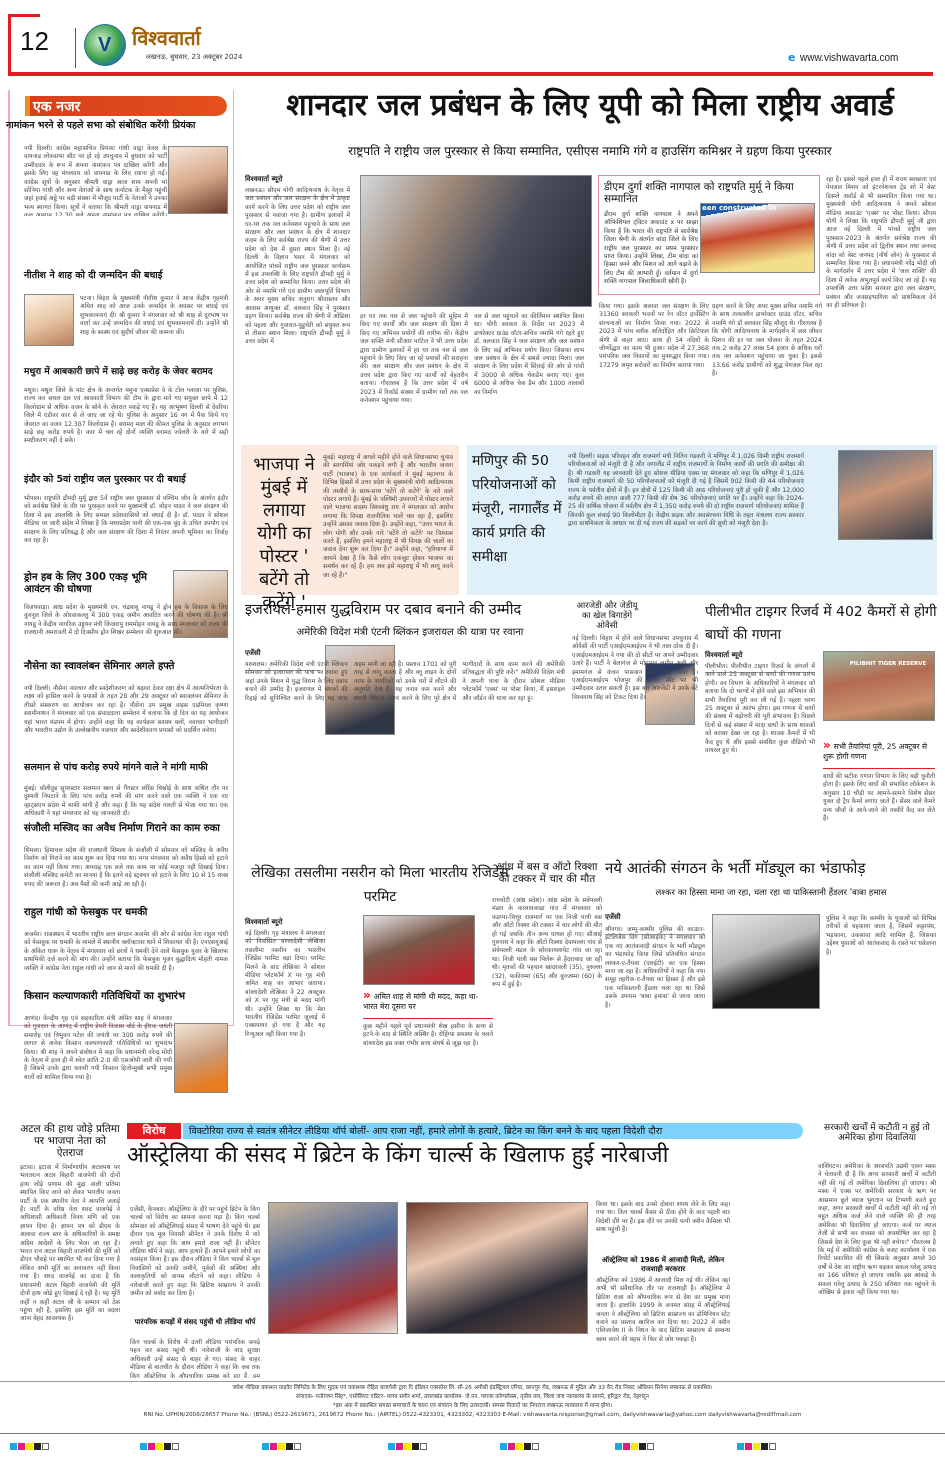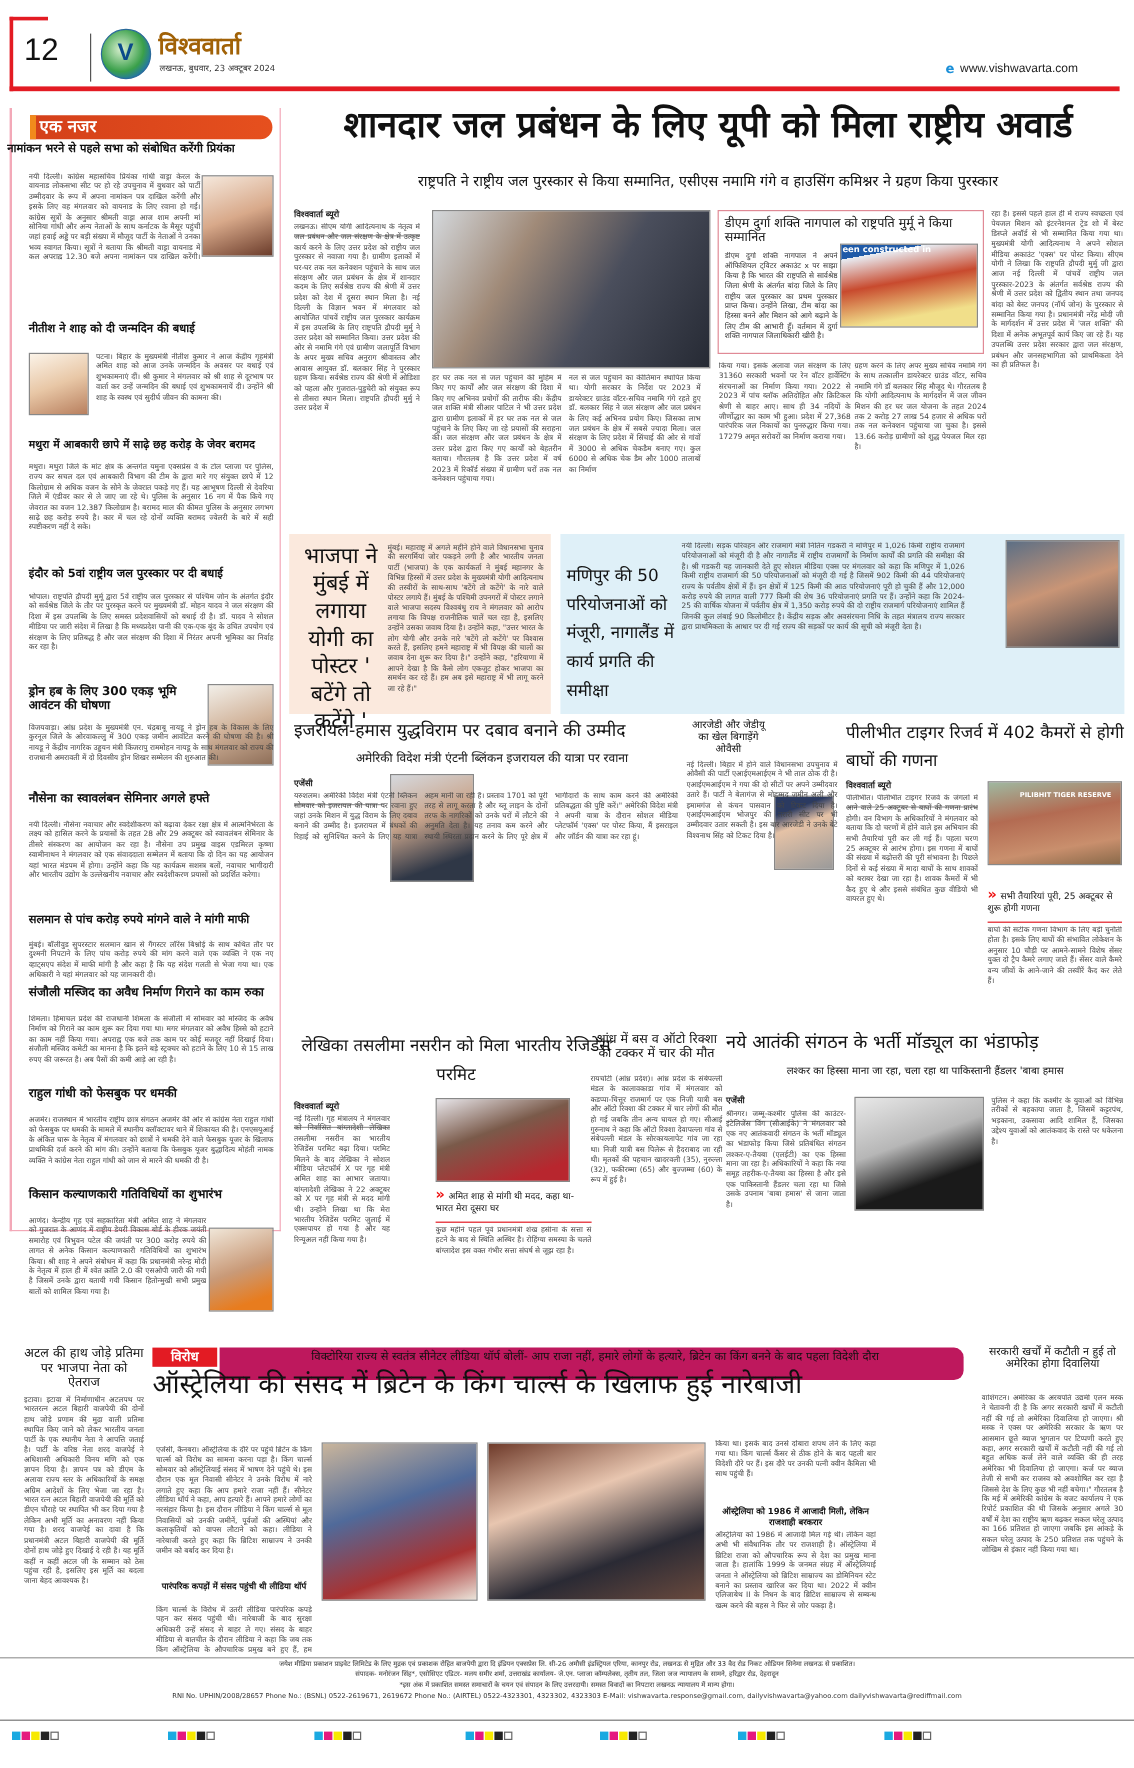--- a/index.html
+++ b/index.html
@@ -16,40 +16,40 @@
 
   
   #masthead { left: 0; top: 0; width: 945px; height: 80px; }
   #mast-frame { left: 8px; top: 14px; width: 925px; height: 62px; border-left: 3px solid #e31b23; border-bottom: 4px solid #e31b23; }
   #mast-topbar { left: 8px; top: 14px; width: 32px; height: 3px; background: #e31b23; }
   #page-num { left: 20px; top: 26px; font-size: 26px; font-family: "Liberation Sans", sans-serif; color: #111; }
   #page-sep { left: 75px; top: 28px; width: 1px; height: 40px; background: #555; }
   #logo { left: 84px; top: 24px; width: 42px; height: 42px; border-radius: 50%; background: radial-gradient(circle at 40% 40%, #d9f0d0, #3aa04a 55%, #1f6fb5 80%); border: 1px solid #2a6a9a; }
   #logo-v { left: 98px; top: 33px; font-size: 20px; font-weight: bold; color: #0a4a8a; font-family: "Liberation Sans", sans-serif; }
   #brand-name { left: 132px; top: 24px; font-size: 20px; font-weight: bold; color: #a16207; }
-  #dateline { left: 133px; top: 52px; font-size: 7px; color: #333; }
+  #dateline { left: 146px; top: 52px; font-size: 7px; color: #333; }
   #section-title { left: 400px; top: 22px; font-size: 30px; color: #111; }
   #site-url { left: 800px; top: 52px; font-size: 10px; color: #222; font-family: "Liberation Sans", sans-serif; }
   #ie-icon { left: 788px; top: 51px; font-size: 11px; color: #1a8fd8; font-weight: bold; }
 
   
   #left-col { left: 8px; top: 90px; width: 226px; height: 936px; border-left: 2px solid #f3a9b8; border-right: 1px solid #f3a9b8; border-bottom: 1px solid #f3a9b8; }
   #ek-najar { left: 25px; top: 96px; width: 202px; height: 20px; background: linear-gradient(90deg, #d4401a, #e6501e); border-radius: 0 10px 10px 0; color: #fff; font-size: 14px; font-weight: bold; padding-left: 8px; line-height: 20px; }
   #ek-najar-bar { left: 25px; top: 96px; width: 5px; height: 20px; background: #f18a1c; }
 
   
   #lead-head { left: 245px; top: 88px; width: 690px; font-size: 30px; text-align: center; }
   #lead-sub { left: 245px; top: 142px; width: 690px; font-size: 12px; text-align: center; color: #111; }
 
   #box-dm { left: 598px; top: 175px; width: 222px; height: 120px; border: 1px solid #e08a96; }
   #box-bjp { left: 241px; top: 445px; width: 218px; height: 150px; background: #fbe9dd; }
   #box-mani { left: 467px; top: 445px; width: 470px; height: 150px; background: #dff0f8; }
 
   #birodh-tag { left: 127px; top: 1123px; width: 54px; height: 16px; background: #e31b23; color: #fff; font-size: 11px; text-align: center; line-height: 16px; font-weight: bold; }
-  #birodh-strip { left: 183px; top: 1123px; width: 620px; height: 27px; background: #be185d; border-radius: 0 8px 8px 0; font-size: 9.5px; line-height: 16px; padding-left: 6px; color: #111; white-space: nowrap; overflow: hidden; text-align: center; }
+  #birodh-strip { left: 183px; top: 1123px; width: 620px; height: 16px; background: #7dd3fc; border-radius: 0 8px 8px 0; font-size: 9.5px; line-height: 16px; padding-left: 6px; color: #111; white-space: nowrap; overflow: hidden; }
 
   #footer { left: 0; top: 1383px; width: 945px; }
   .foot-line { width: 945px; text-align: center; font-size: 5.6px; color: #333; line-height: 9px; }
   #reg-bar { left: 0; top: 1443px; width: 945px; height: 12px; }
   .reg-group { position: absolute; top: 0; height: 8px; display: flex; gap: 1px; }
   .reg-group span { width: 7px; height: 7px; display: inline-block; }
 </style>
 </head>
 <body>
 
@@ -120,21 +120,21 @@
 <div class="abs hd" style="left:604px;top:180px;width:200px;font-size:10.5px;font-weight:normal;">डीएम दुर्गा शक्ति नागपाल को राष्ट्रपति मुर्मू ने किया सम्मानित</div>
 <div class="abs photo" style="left:700px;top:203px;width:115px;height:70px;background:linear-gradient(170deg,#1f5aa8 0,#1f5aa8 14%,#e8eef5 14%,#c84a2e 45%,#f1df8a 80%);"></div>
 <div class="abs" style="left:702px;top:204px;width:112px;font-size:7px;color:#fff;font-weight:bold;white-space:nowrap;overflow:hidden;">een constructed in</div>
 <div class="abs txt" style="left:604px;top:210px;width:94px;height:82px;color:#333;">डीएम दुर्गा शक्ति नागपाल ने अपने ऑफिशियल ट्विटर अकाउंट x पर साझा किया है कि भारत की राष्ट्रपति से सार्वश्रेष्ठ जिला श्रेणी के अंतर्गत बांदा जिले के लिए राष्ट्रीय जल पुरस्कार का प्रथम पुरस्कार प्राप्त किया। उन्होंने लिखा, टीम बांदा का हिस्सा बनने और मिशन को आगे बढ़ाने के लिए टीम की आभारी हूँ। वर्तमान में दुर्गा शक्ति नागपाल जिलाधिकारी खीरी है।</div>
 
 <div id="box-bjp" class="abs"></div>
 <div class="abs hd" style="left:248px;top:452px;width:72px;font-size:18px;text-align:center;font-weight:normal;line-height:23px;">भाजपा ने मुंबई में लगाया योगी का पोस्टर ' बटेंगे तो कटेंगे '</div>
 <div class="abs txt" style="left:323px;top:453px;width:130px;height:138px;">मुंबई। महाराष्ट्र में अगले महीने होने वाले विधानसभा चुनाव की सरगर्मियां जोर पकड़ने लगी है और भारतीय जनता पार्टी (भाजपा) के एक कार्यकर्ता ने मुंबई महानगर के विभिन्न हिस्सों में उत्तर प्रदेश के मुख्यमंत्री योगी आदित्यनाथ की तस्वीरों के साथ-साथ 'बटेंगे तो कटेंगे' के नारे वाले पोस्टर लगाये हैं। मुंबई के पश्चिमी उपनगरों में पोस्टर लगाने वाले भाजपा सदस्य विश्वबंधु राय ने मंगलवार को आरोप लगाया कि विपक्ष राजनीतिक चालें चल रहा है, इसलिए उन्होंने उसका जवाब दिया है। उन्होंने कहा, "उत्तर भारत के लोग योगी और उनके नारे 'बटेंगे तो कटेंगे' पर विश्वास करते हैं, इसलिए हमने महाराष्ट्र में भी विपक्ष की चालों का जवाब देना शुरू कर दिया है।" उन्होंने कहा, "हरियाणा में आपने देखा है कि कैसे लोग एकजुट होकर भाजपा का समर्थन कर रहे हैं। हम अब इसे महाराष्ट्र में भी लागू करने जा रहे हैं।"</div>
 
 <div id="box-mani" class="abs"></div>
-<div class="abs hd" style="left:472px;top:448px;width:92px;font-size:14px;font-weight:normal;line-height:24px;margin-top:20px;">मणिपुर की 50 परियोजनाओं को मंजूरी, नागालैंड में कार्य प्रगति की समीक्षा</div>
+<div class="abs hd" style="left:472px;top:448px;width:92px;font-size:14px;font-weight:normal;line-height:24px;">मणिपुर की 50 परियोजनाओं को मंजूरी, नागालैंड में कार्य प्रगति की समीक्षा</div>
 <div class="abs txt" style="left:568px;top:452px;width:236px;height:140px;">नयी दिल्ली। सड़क परिवहन और राजमार्ग मंत्री नितिन गडकरी ने मणिपुर में 1,026 किमी राष्ट्रीय राजमार्ग परियोजनाओं को मंजूरी दी है और नागालैंड में राष्ट्रीय राजमार्गों के निर्माण कार्यों की प्रगति की समीक्षा की है। श्री गडकरी यह जानकारी देते हुए सोशल मीडिया एक्स पर मंगलवार को कहा कि मणिपुर में 1,026 किमी राष्ट्रीय राजमार्ग की 50 परियोजनाओं को मंजूरी दी गई है जिसमें 902 किमी की 44 परियोजनाएं राज्य के पर्वतीय क्षेत्रों में हैं। इन क्षेत्रों में 125 किमी की आठ परियोजनाएं पूरी हो चुकी हैं और 12,000 करोड़ रुपये की लागत वाली 777 किमी की शेष 36 परियोजनाएं प्रगति पर हैं। उन्होंने कहा कि 2024-25 की वार्षिक योजना में पर्वतीय क्षेत्र में 1,350 करोड़ रुपये की दो राष्ट्रीय राजमार्ग परियोजनाएं शामिल हैं जिनकी कुल लंबाई 90 किलोमीटर है। केंद्रीय सड़क और अवसंरचना निधि के तहत मंत्रालय राज्य सरकार द्वारा प्राथमिकता के आधार पर दी गई राज्य की सड़कों पर कार्य की सूची को मंजूरी देता है।</div>
 <div class="abs photo" style="left:838px;top:450px;width:95px;height:90px;background:linear-gradient(160deg,#5c6f85,#c99576 45%,#3a3f4a);"></div>
 
 <div class="abs hd" style="left:245px;top:601px;width:325px;font-size:14.5px;font-weight:normal;">इजरायल-हमास युद्धविराम पर दबाव बनाने की उम्मीद</div>
 <div class="abs" style="left:255px;top:624px;width:310px;font-size:10px;text-align:center;color:#111;">अमेरिकी विदेश मंत्री एंटनी ब्लिंकन इजरायल की यात्रा पर रवाना</div>
 <div class="abs byline" style="left:245px;top:648px;width:75px;">एजेंसी</div>
 <div class="abs photo" style="left:325px;top:645px;width:70px;height:90px;background:linear-gradient(160deg,#d6d9de,#c9a58c 40%,#2f3746 80%);"></div>
 <div class="abs txt" style="left:245px;top:660px;width:320px;height:175px;column-count:3;column-gap:6px;">यरुशलम। अमेरिकी विदेश मंत्री एंटनी ब्लिंकन सोमवार को इजरायल की यात्रा पर रवाना हुए जहां उनके मिशन में युद्ध विराम के लिए दबाव बनाने की उम्मीद है। इजरायल में बंधकों की रिहाई को सुनिश्चित करने के लिए यह यात्रा अहम मानी जा रही है। प्रस्ताव 1701 को पूरी तरह से लागू करता है और ब्लू लाइन के दोनों तरफ के नागरिकों को उनके घरों में लौटने की अनुमति देता है। यह तनाव कम करने और स्थायी स्थिरता प्रदान करने के लिए पूरे क्षेत्र में भागीदारों के साथ काम करने की अमेरिकी प्रतिबद्धता की पुष्टि करें।" अमेरिकी विदेश मंत्री ने अपनी यात्रा के दौरान सोशल मीडिया प्लेटफॉर्म 'एक्स' पर पोस्ट किया, मैं इसराइल और जॉर्डन की यात्रा कर रहा हूं।</div>
 
 <div class="abs hd" style="left:572px;top:601px;width:70px;font-size:8.5px;font-weight:normal;text-align:center;">आरजेडी और जेडीयू का खेल बिगाड़ेंगे ओवैसी</div>

